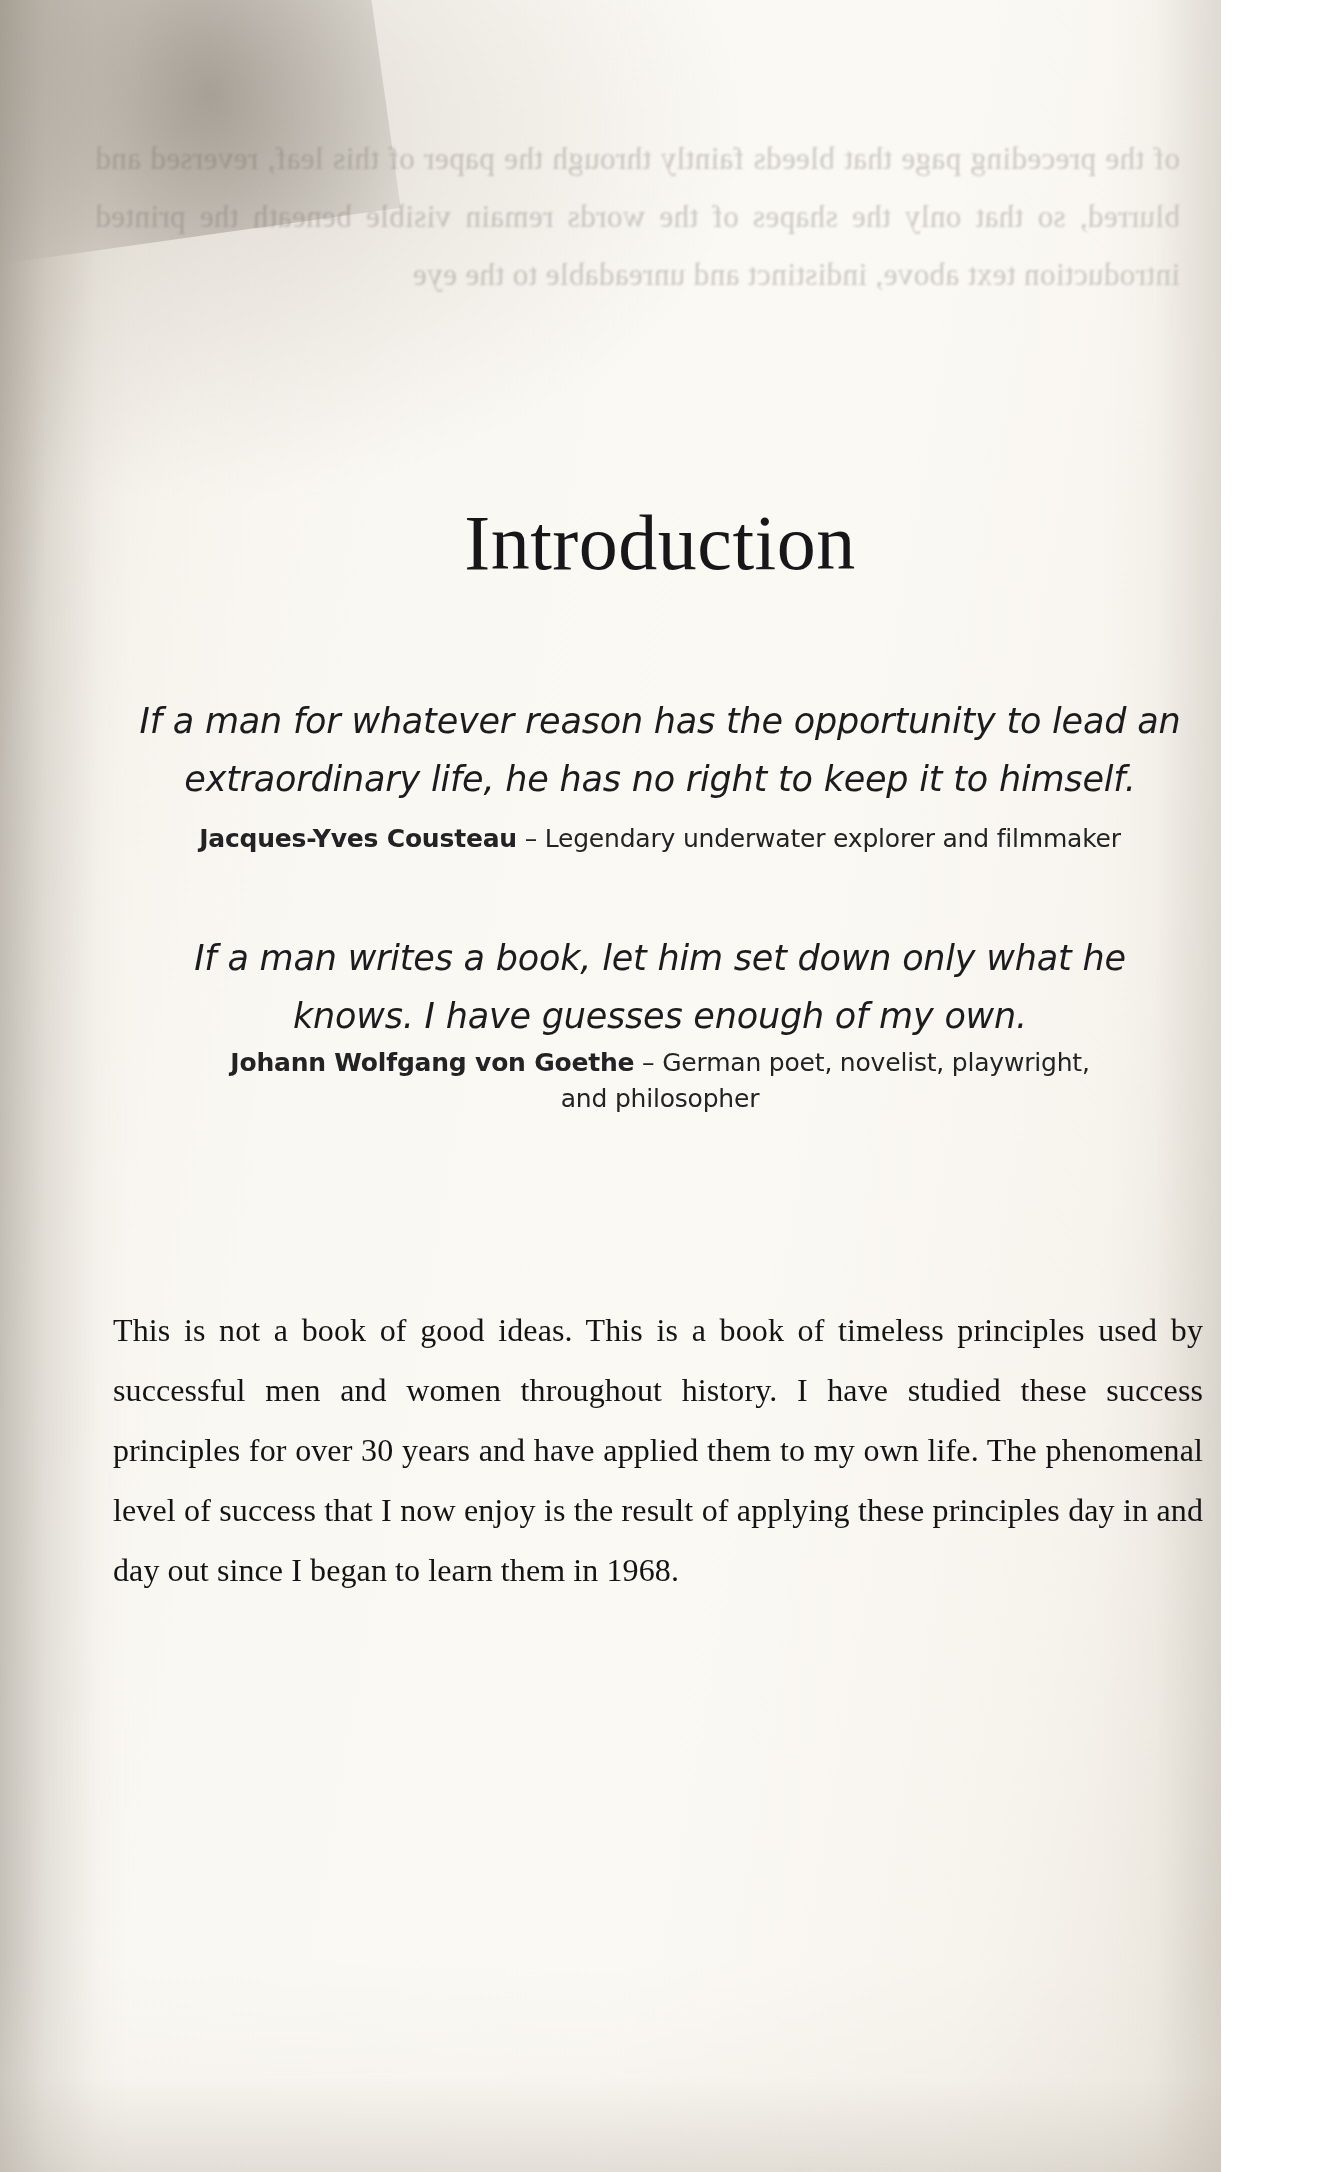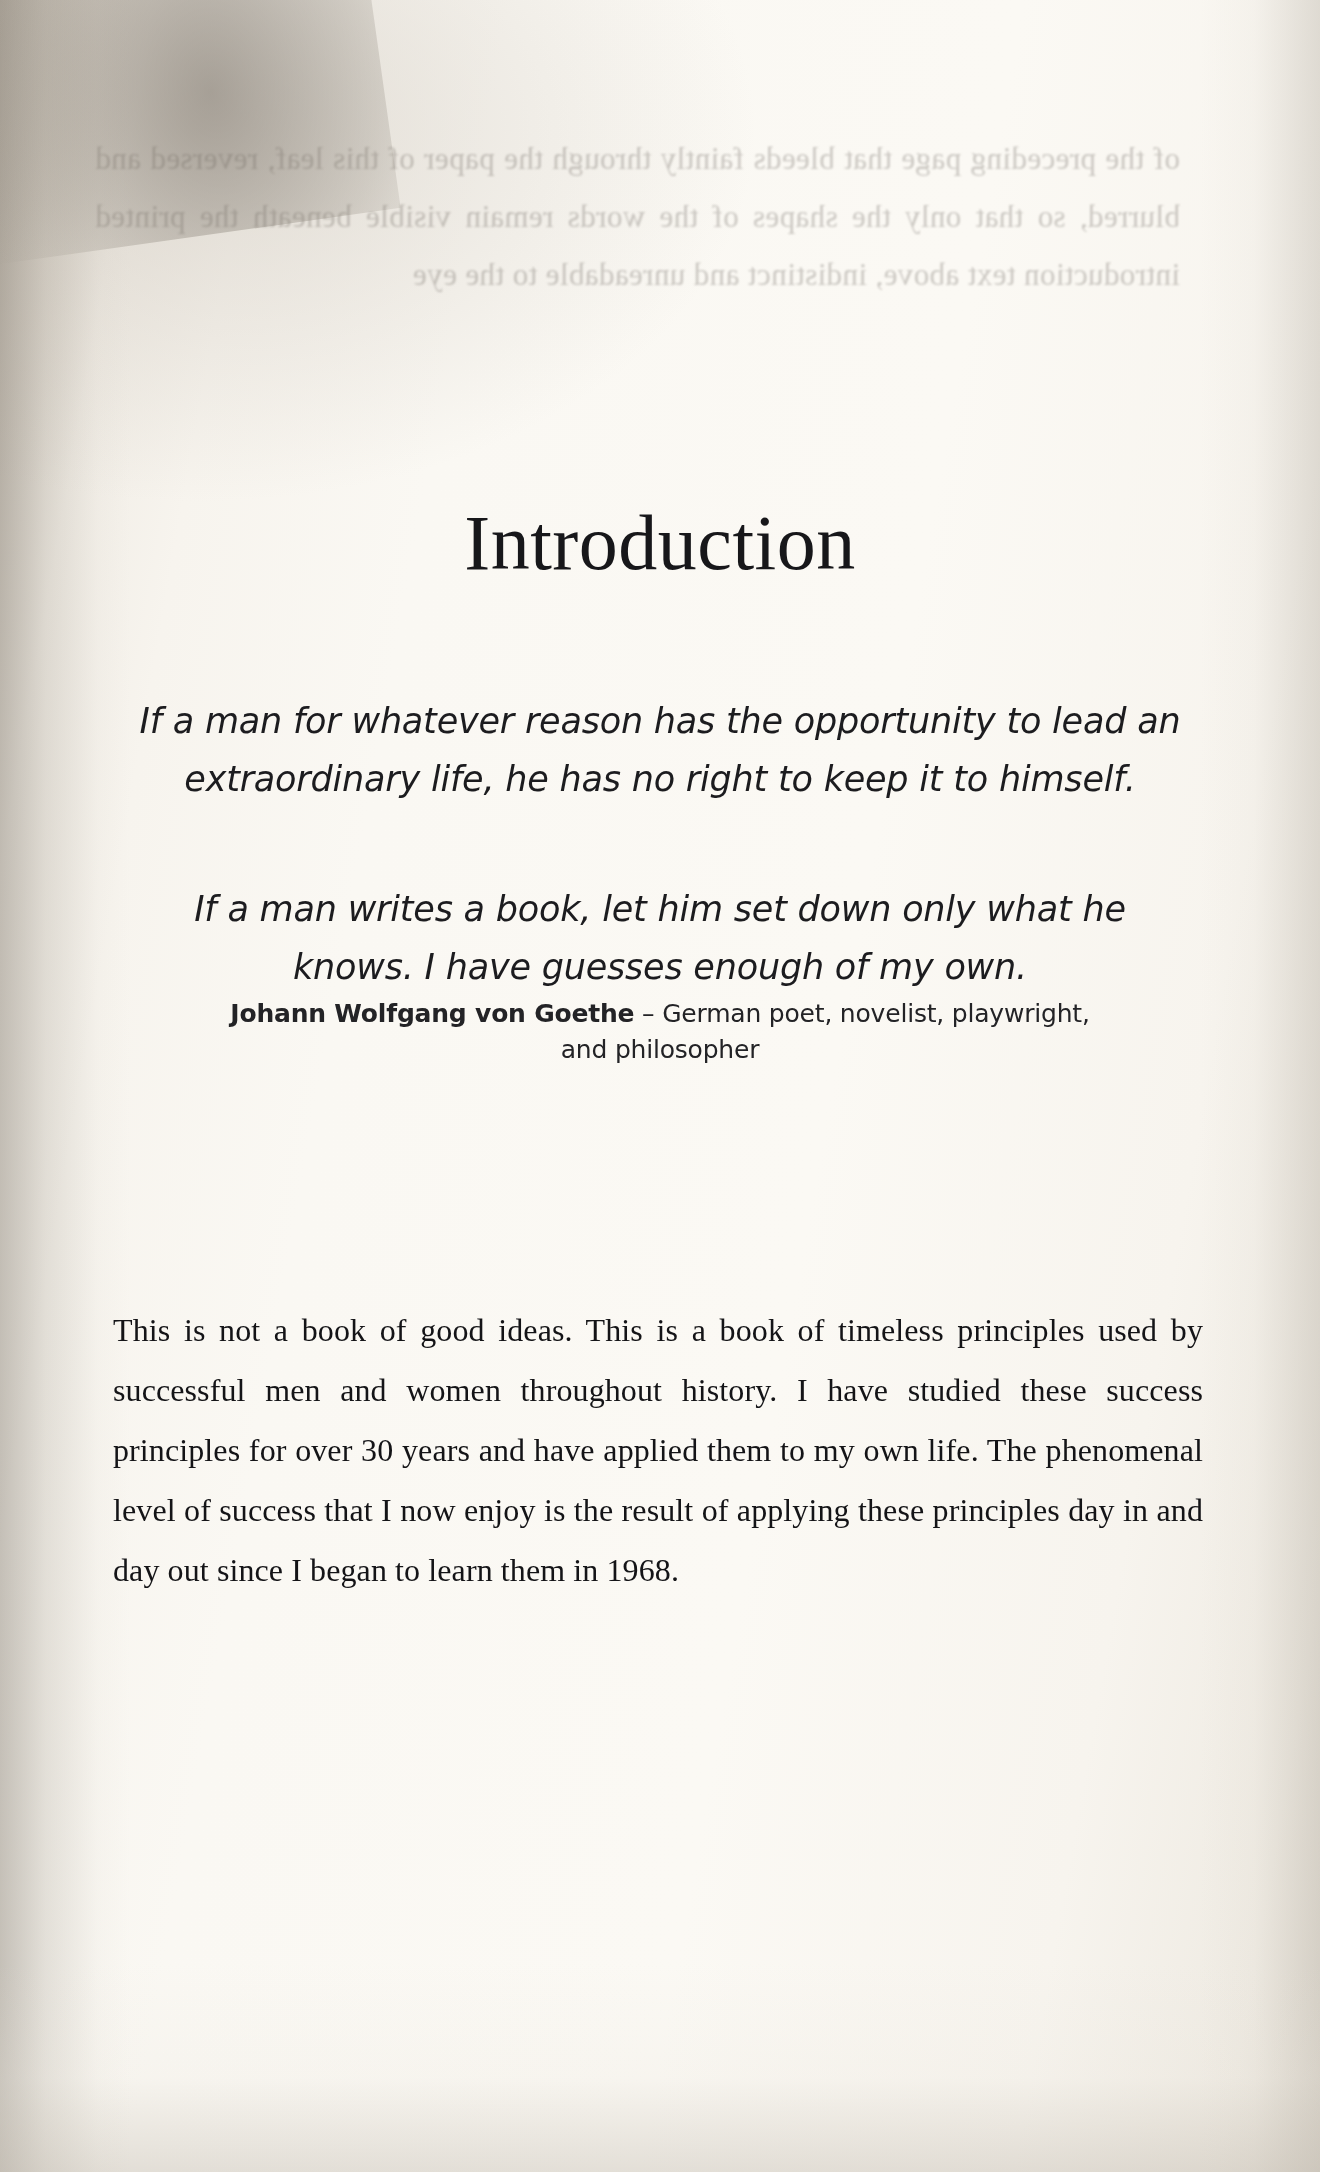--- a/index.html
+++ b/index.html
@@ -9,21 +9,21 @@
   }
   body {
     width: 1320px;
     height: 2172px;
     overflow: hidden;
     font-family: "Liberation Serif", serif;
   }
 
   .page {
     position: relative;
-    width: 1320px;
+    width: 1221px;
     height: 2172px;
     background:
       radial-gradient(ellipse 900px 600px at 15% 6%, rgba(205,198,188,0.55) 0%, rgba(205,198,188,0.0) 62%),
       linear-gradient(100deg, #c9c2b8 0%, #ded8cf 4%, #f1ede6 9%, #f7f4ee 16%, #faf8f3 30%, #fbf9f4 60%, #f7f4ee 82%, #efebe3 94%, #e6e1d8 100%);
     overflow: hidden;
   }
 
   
   .gutter-shadow {
     position: absolute;
@@ -156,20 +156,21 @@
   <div class="bottom-fade"></div>
 
   <div class="content">
 
     <div class="title">Introduction</div>
 
     <div class="quotes">
 
       <div class="quote-block-1">
         <div class="quote-text">If a man for whatever reason has the opportunity to lead an extraordinary life, he has no right to keep it to himself.</div>
+        <div class="quote-attrib"><span class="who">Jacques-Yves Cousteau</span><span> – </span><span>Legendary underwater explorer and filmmaker</span></div>
       </div>
 
       <div class="quote-block-2">
         <div class="quote-text">If a man writes a book, let him set down only what he knows. I have guesses enough of my own.</div>
         <div class="quote-attrib"><span class="who">Johann Wolfgang von Goethe</span><span> – </span><span>German poet, novelist, playwright, and philosopher</span></div>
       </div>
 
     </div>
 
     <div class="body-copy">

